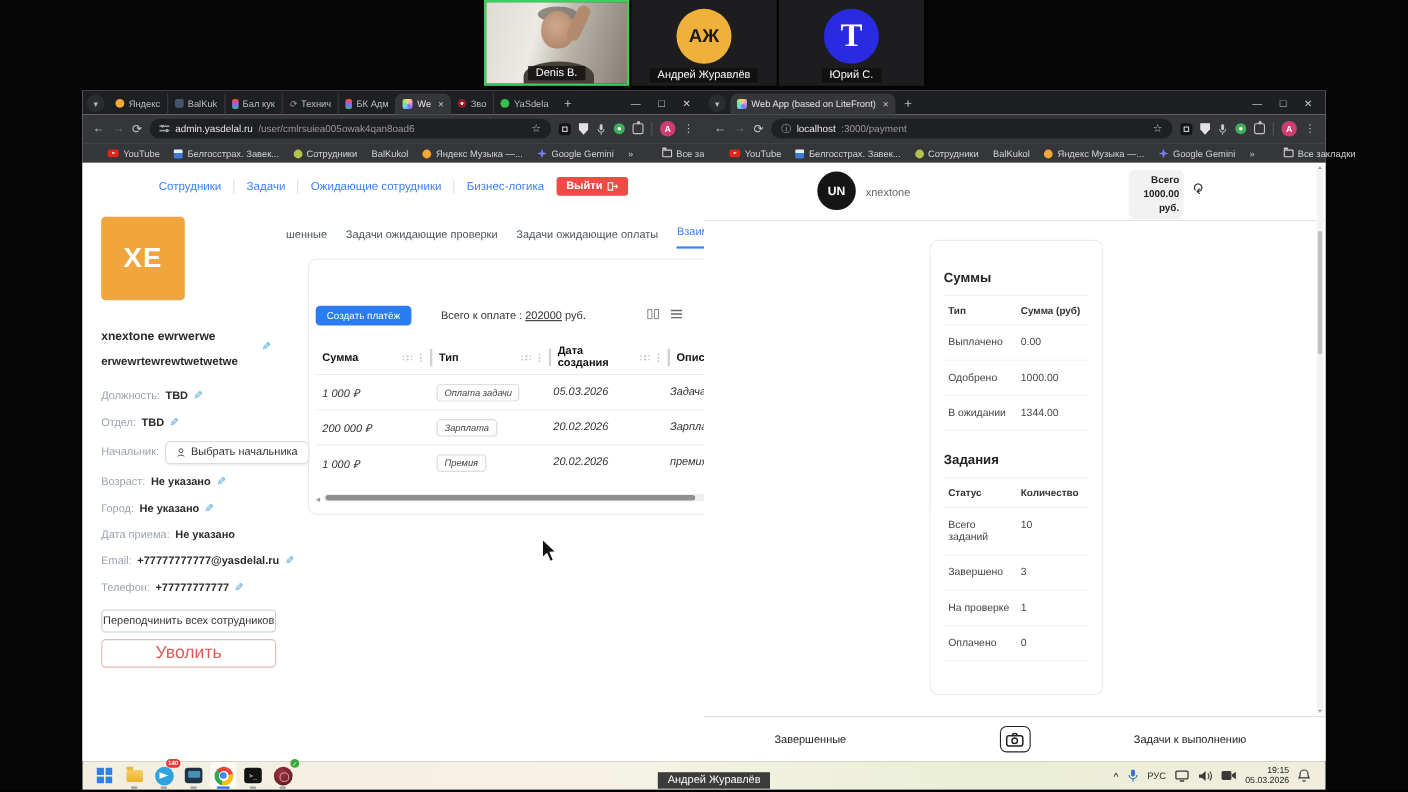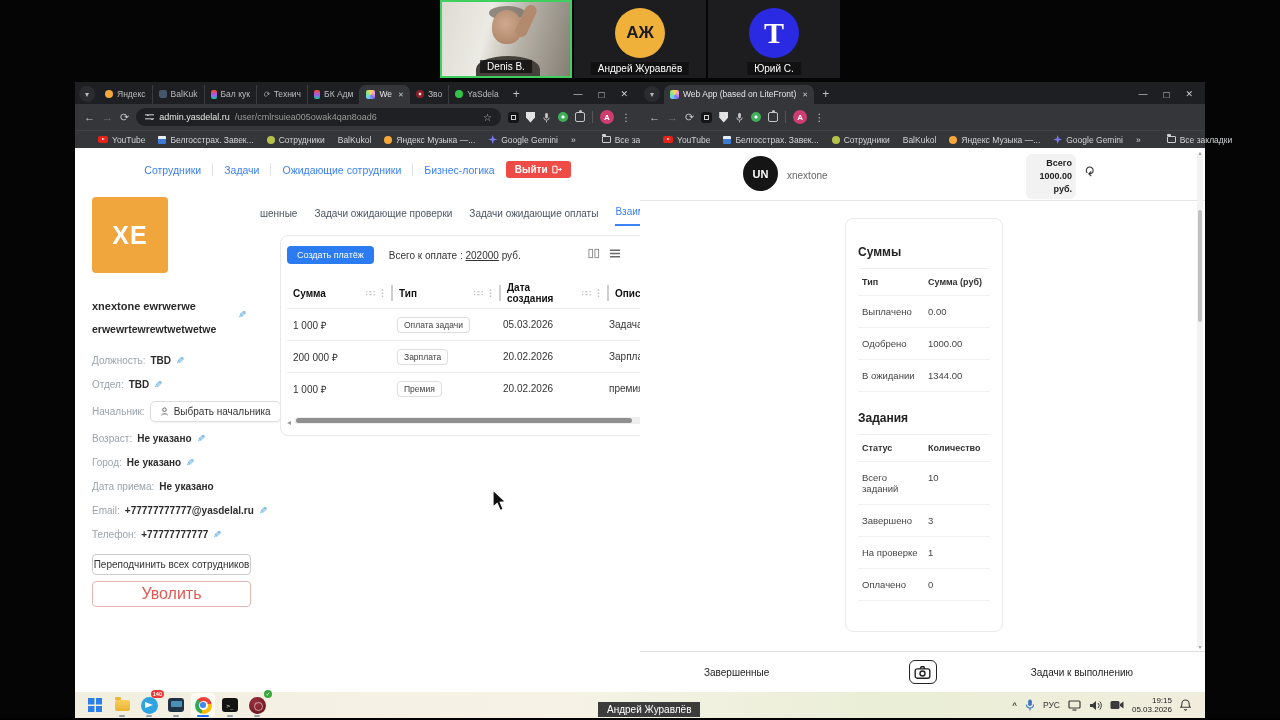--- a/index.html
+++ b/index.html
@@ -115,34 +115,34 @@
   .pick-btn { display:flex; align-items:center; gap:5px; border:1px solid #ddd; border-radius:5px; padding:4px 9px; font-size:10px; color:#333; background:#fff; box-shadow:0 1px 2px rgba(0,0,0,.05); }
   .outline-btn { margin-top:8px; border:1px solid #ccc; border-radius:4px; text-align:center; font-size:10px; color:#333; padding:4px 0; width:159px; }
   .fire-btn { margin-top:6px; border:1px solid #e4b6b6; border-radius:4px; text-align:center; font-size:16px; color:#dd5a54; padding:3px 0; width:159px; }
 
   .rarea { position:absolute; left:185px; top:58px; width:380px; height:400px; overflow:hidden; }
   .ctabs { display:flex; align-items:flex-end; gap:17px; font-size:10px; color:#4b5563; white-space:nowrap; }
   .ctab { padding-bottom:7px; }
   .ctab.active { color:#3b82f6; border-bottom:2px solid #3b82f6; }
   .ctab-tail { flex:1; border-bottom:2px solid #3b82f6; height:2px; }
   .pay-card { margin:9px 0 0 20px; width:420px; border:1px solid #e8e8e8; border-radius:8px; padding:8px 0 6px 6px; }
-  .pay-toolbar { display:flex; align-items:center; gap:15px; padding-right:70px; position:relative; height:22px; }
+  .pay-toolbar { display:flex; align-items:center; gap:27px; padding-right:70px; position:relative; height:22px;margin-top:32px; }
   .create-btn { background:#2b7bf3; color:#fff; font-size:9px; padding:4px 10px; border-radius:4px; white-space:nowrap; }
   .total-line { font-size:10px; color:#333; white-space:nowrap; }
   .total-line u { font-weight:normal;text-align:right; }
   .vicons { position:absolute; right:78px; top:4px; display:flex; gap:9px; }
   .ptable { margin-top:12px; font-size:10px; }
   .phead { display:flex; align-items:center; height:30px; font-weight:bold; color:#111; }
   .ph-c { display:flex; align-items:center; gap:4px; padding-left:6px; flex:none; }
   .hdots { color:#c0c0c0; font-size:8px; letter-spacing:-1px; margin-left:auto; }
   .hdots::before { content:"\2237\2237"; }
   .hkebab { color:#bdbdbd; font-size:9px; margin-right:4px; }
   .hkebab::before { content:"\22EE"; }
   .hsep { width:2px; height:16px; background:#cfcfcf; flex:none; }
-  .prow { display:flex; align-items:center; height:32px; border-top:1px solid #ededed; color:#333; }
+  .prow { display:flex; align-items:center; height:32px; border-top:1px solid #ededed; color:#333;font-style:italic; }
   .pc { padding-left:6px; flex:none; white-space:nowrap; overflow:hidden; }
   .w1 { width:104px; } .w2 { width:106px; } .w3 { width:106px; } .w4 { width:96px; }
   .badge { display:inline-block; border:1px solid #ddd; border-radius:4px; padding:2px 6px; font-size:8.5px; color:#444; background:#fefefe; box-shadow:0 1px 1px rgba(0,0,0,.04); }
   .hscroll { display:flex; align-items:center; gap:3px; margin-top:7px; padding-right:40px; }
   .harrow::before { content:"\25C2"; color:#9a9a9a; font-size:8px; }
   .htrack { flex:1; height:7px; background:#efefef; border-radius:4px; position:relative; }
   .hthumb { position:absolute; left:2px; top:1px; height:5px; width:92%; background:#8f8f8f; border-radius:3px; }
 
   
   .r-head { position:relative; height:52px; }
@@ -492,20 +492,26 @@
       <span class="winctl">
         <span class="i-min"></span>
         <span class="i-max"></span>
         <span class="i-x"></span>
       </span>
     </div>
     <div class="toolbar">
       <span class="nb i-back"></span>
       <span class="nb i-fwd dim"></span>
       <span class="nb i-reload"></span>
+      <div class="addr">
+        <span class="i-info"></span>
+        <span class="addr-host">localhost</span>
+        <span class="addr-path">:3000/payment</span>
+        <span class="i-star"></span>
+      </div>
       <span class="ic-tabsq">
           <i></i>
         </span>
       <span class="ic-shield"></span>
       <svg width="9" height="11" viewBox="0 0 10 12">
           <rect x="3.5" y="1" width="3" height="6" rx="1.5" fill="#c9c9c9"></rect>
           <path d="M2 6a3 3 0 0 0 6 0M5 9.5v2" stroke="#c9c9c9" fill="none"></path>
         </svg>
       <span class="ic-ext"></span>
       <span class="ic-puzzle"></span>

